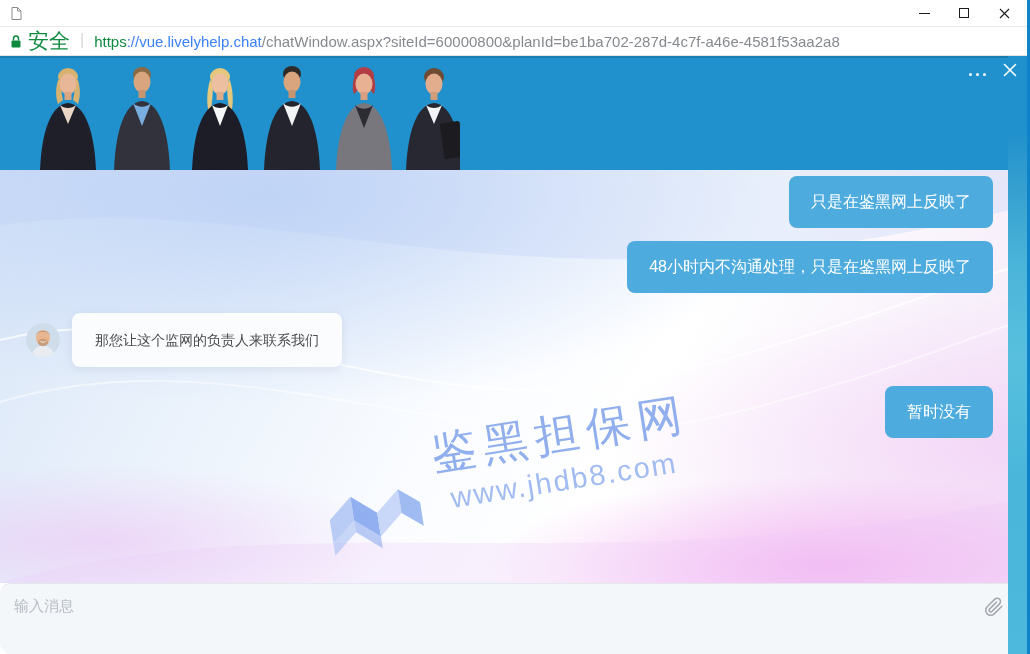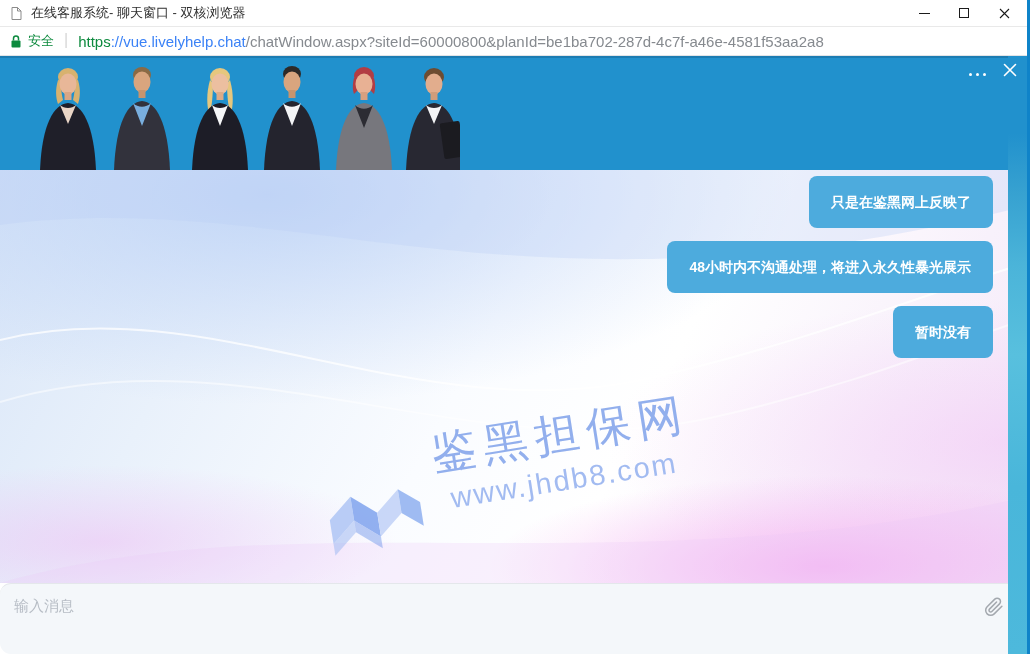--- a/index.html
+++ b/index.html
@@ -22,21 +22,21 @@
   .win-btn { width:40px; height:100%; display:flex; align-items:center; justify-content:center; cursor:default; }
   .glyph-min { width:11px; height:0; border-top:1px solid #1b1b1b; display:block; }
   .glyph-max { width:10px; height:10px; border:1px solid #1b1b1b; display:block; }
 
   
   .urlbar {
     height:29px; display:flex; align-items:center;
     background:#fff; padding-left:10px; border-bottom:1px solid #e2e4e7;
   }
   .security-chip { display:flex; align-items:center; gap:6px; }
-  .secure-label { color:#0d8a3e; font-size:13px; }
+  .secure-label { color:#0d8a3e; font-size:21px; }
   .url-sep { color:#d6d6d6; font-size:16px; margin:0 10px 2px 10px; }
   .url-text { font-size:15px; white-space:nowrap; overflow:hidden; }
   .url-scheme { color:#0d8a3e;margin-top:15px; }
   .url-host { color:#3b82f6; }
   .url-path { color:#868a8f; }
 
   
   .chatwin { position:absolute; top:56px; left:0; right:0; bottom:0; display:flex; flex-direction:column; }
 
   .chat-header { position:relative; flex:none; height:114px; background:#2191cd; }
@@ -63,22 +63,22 @@
   .wm-logo { margin-top:46px; flex:none; }
   .wm-brand { font-size:45px; letter-spacing:7px; color:rgba(140,171,236,.95); line-height:1.1; }
   .wm-site  { font-size:29px; letter-spacing:2px; color:rgba(152,180,240,.9); margin:5px 0 0 12px; }
 
   
   .messages { position:absolute; left:0; top:0; right:0; bottom:0; display:flex; flex-direction:column; padding:6px 37px 0 26px; }
   .row { display:flex; margin-bottom:13px; }
   .row.right { align-self:flex-end; }
   .row.left  { align-self:flex-start; align-items:center; gap:12px; margin-top:7px; margin-bottom:19px; }
   .bubble-r {
-    background:#4dabdd; color:#ffffff; font-size:14px; line-height:14px;
-    padding:19px 22px; border-radius:8px; white-space:nowrap;font-weight:bold;
+    background:#4dabdd; color:#ffffff; font-size:16px; line-height:14px;
+    padding:19px 22px; border-radius:8px; white-space:nowrap;
   }
   .bubble-l {
     background:#fbfcfe; color:#4a4a4a; font-size:14px; line-height:14px;
     padding:20px 23px; border-radius:8px; white-space:nowrap;
     box-shadow:0 2px 8px rgba(110,125,150,.14);
   }
   .avatar { width:34px; height:34px; border-radius:50%; overflow:hidden; flex:none; display:block; }
 
   
   .chat-input { position:relative; flex:none; height:71px; background:#f4f7fa; border-top:1px solid #e4e7eb;border-radius:11px; }
@@ -103,21 +103,20 @@
 
 <div class="window">
 
   <div class="titlebar">
     <span class="page-icon">
       <svg width="13" height="15" viewBox="0 0 13 15">
         <path d="M2 1.5 h5.5 l3.5 3.5 v8.5 h-9 z" fill="none" stroke="#8b8b8b" stroke-width="1"></path>
         <path d="M7.5 1.5 v3.5 h3.5" fill="none" stroke="#8b8b8b" stroke-width="1"></path>
       </svg>
     </span>
-    <span class="title">在线客服系统- 聊天窗口 - 双核浏览器</span>
     <div class="win-controls">
       <div class="win-btn">
           <span class="glyph-min"></span>
         </div>
       <div class="win-btn">
           <span class="glyph-max"></span>
         </div>
       <div class="win-btn">
         <svg width="11" height="11" viewBox="0 0 11 11">
           <path d="M1 1 L10 10 M10 1 L1 10" stroke="#1b1b1b" stroke-width="1.1"></path>
@@ -235,21 +234,34 @@
           <div class="wm-brand">鉴黑担保网</div>
           <div class="wm-site">www.jhdb8.com</div>
         </div>
       </div>
 
       <div class="messages">
         <div class="row right">
           <div class="bubble-r">只是在鉴黑网上反映了</div>
         </div>
         <div class="row right">
-          <div class="bubble-r">48小时内不沟通处理，将进入永久性暴光展示</div>
+          <div class="bubble-r">48小时内不沟通处理，只是在鉴黑网上反映了</div>
+        </div>
+        <div class="row left">
+          <span class="avatar">
+            <svg width="34" height="34" viewBox="0 0 34 34">
+              <circle cx="17" cy="17" r="17" fill="#cfdcea"></circle>
+              <path d="M5,34 C7,25.5 12,22.5 17,22.5 C22,22.5 27,25.5 29,34 Z" fill="#e9edf2"></path>
+              <ellipse cx="17" cy="15" rx="7" ry="8" fill="#e9b68f"></ellipse>
+              <path d="M9.5,13 C9.5,6.5 24.5,6.5 24.5,13 C24.5,10.5 21,8.5 17,8.5 C13,8.5 9.5,10.5 9.5,13 Z" fill="#4a3b2f"></path>
+              <ellipse cx="17" cy="19.5" rx="5" ry="3.8" fill="rgba(90,70,55,0.22)"></ellipse>
+              <path d="M13.2,17.8 Q17,21.6 20.8,17.8 Q17,19.8 13.2,17.8 Z" fill="#f8f5f0"></path>
+            </svg>
+          </span>
+          <div class="bubble-l">那您让这个监网的负责人来联系我们</div>
         </div>
         <div class="row right">
           <div class="bubble-r">暂时没有</div>
         </div>
       </div>
     </div>
 
     <div class="chat-input">
       <textarea class="msg-input" placeholder="输入消息" style=""></textarea>
       <span class="clip">

